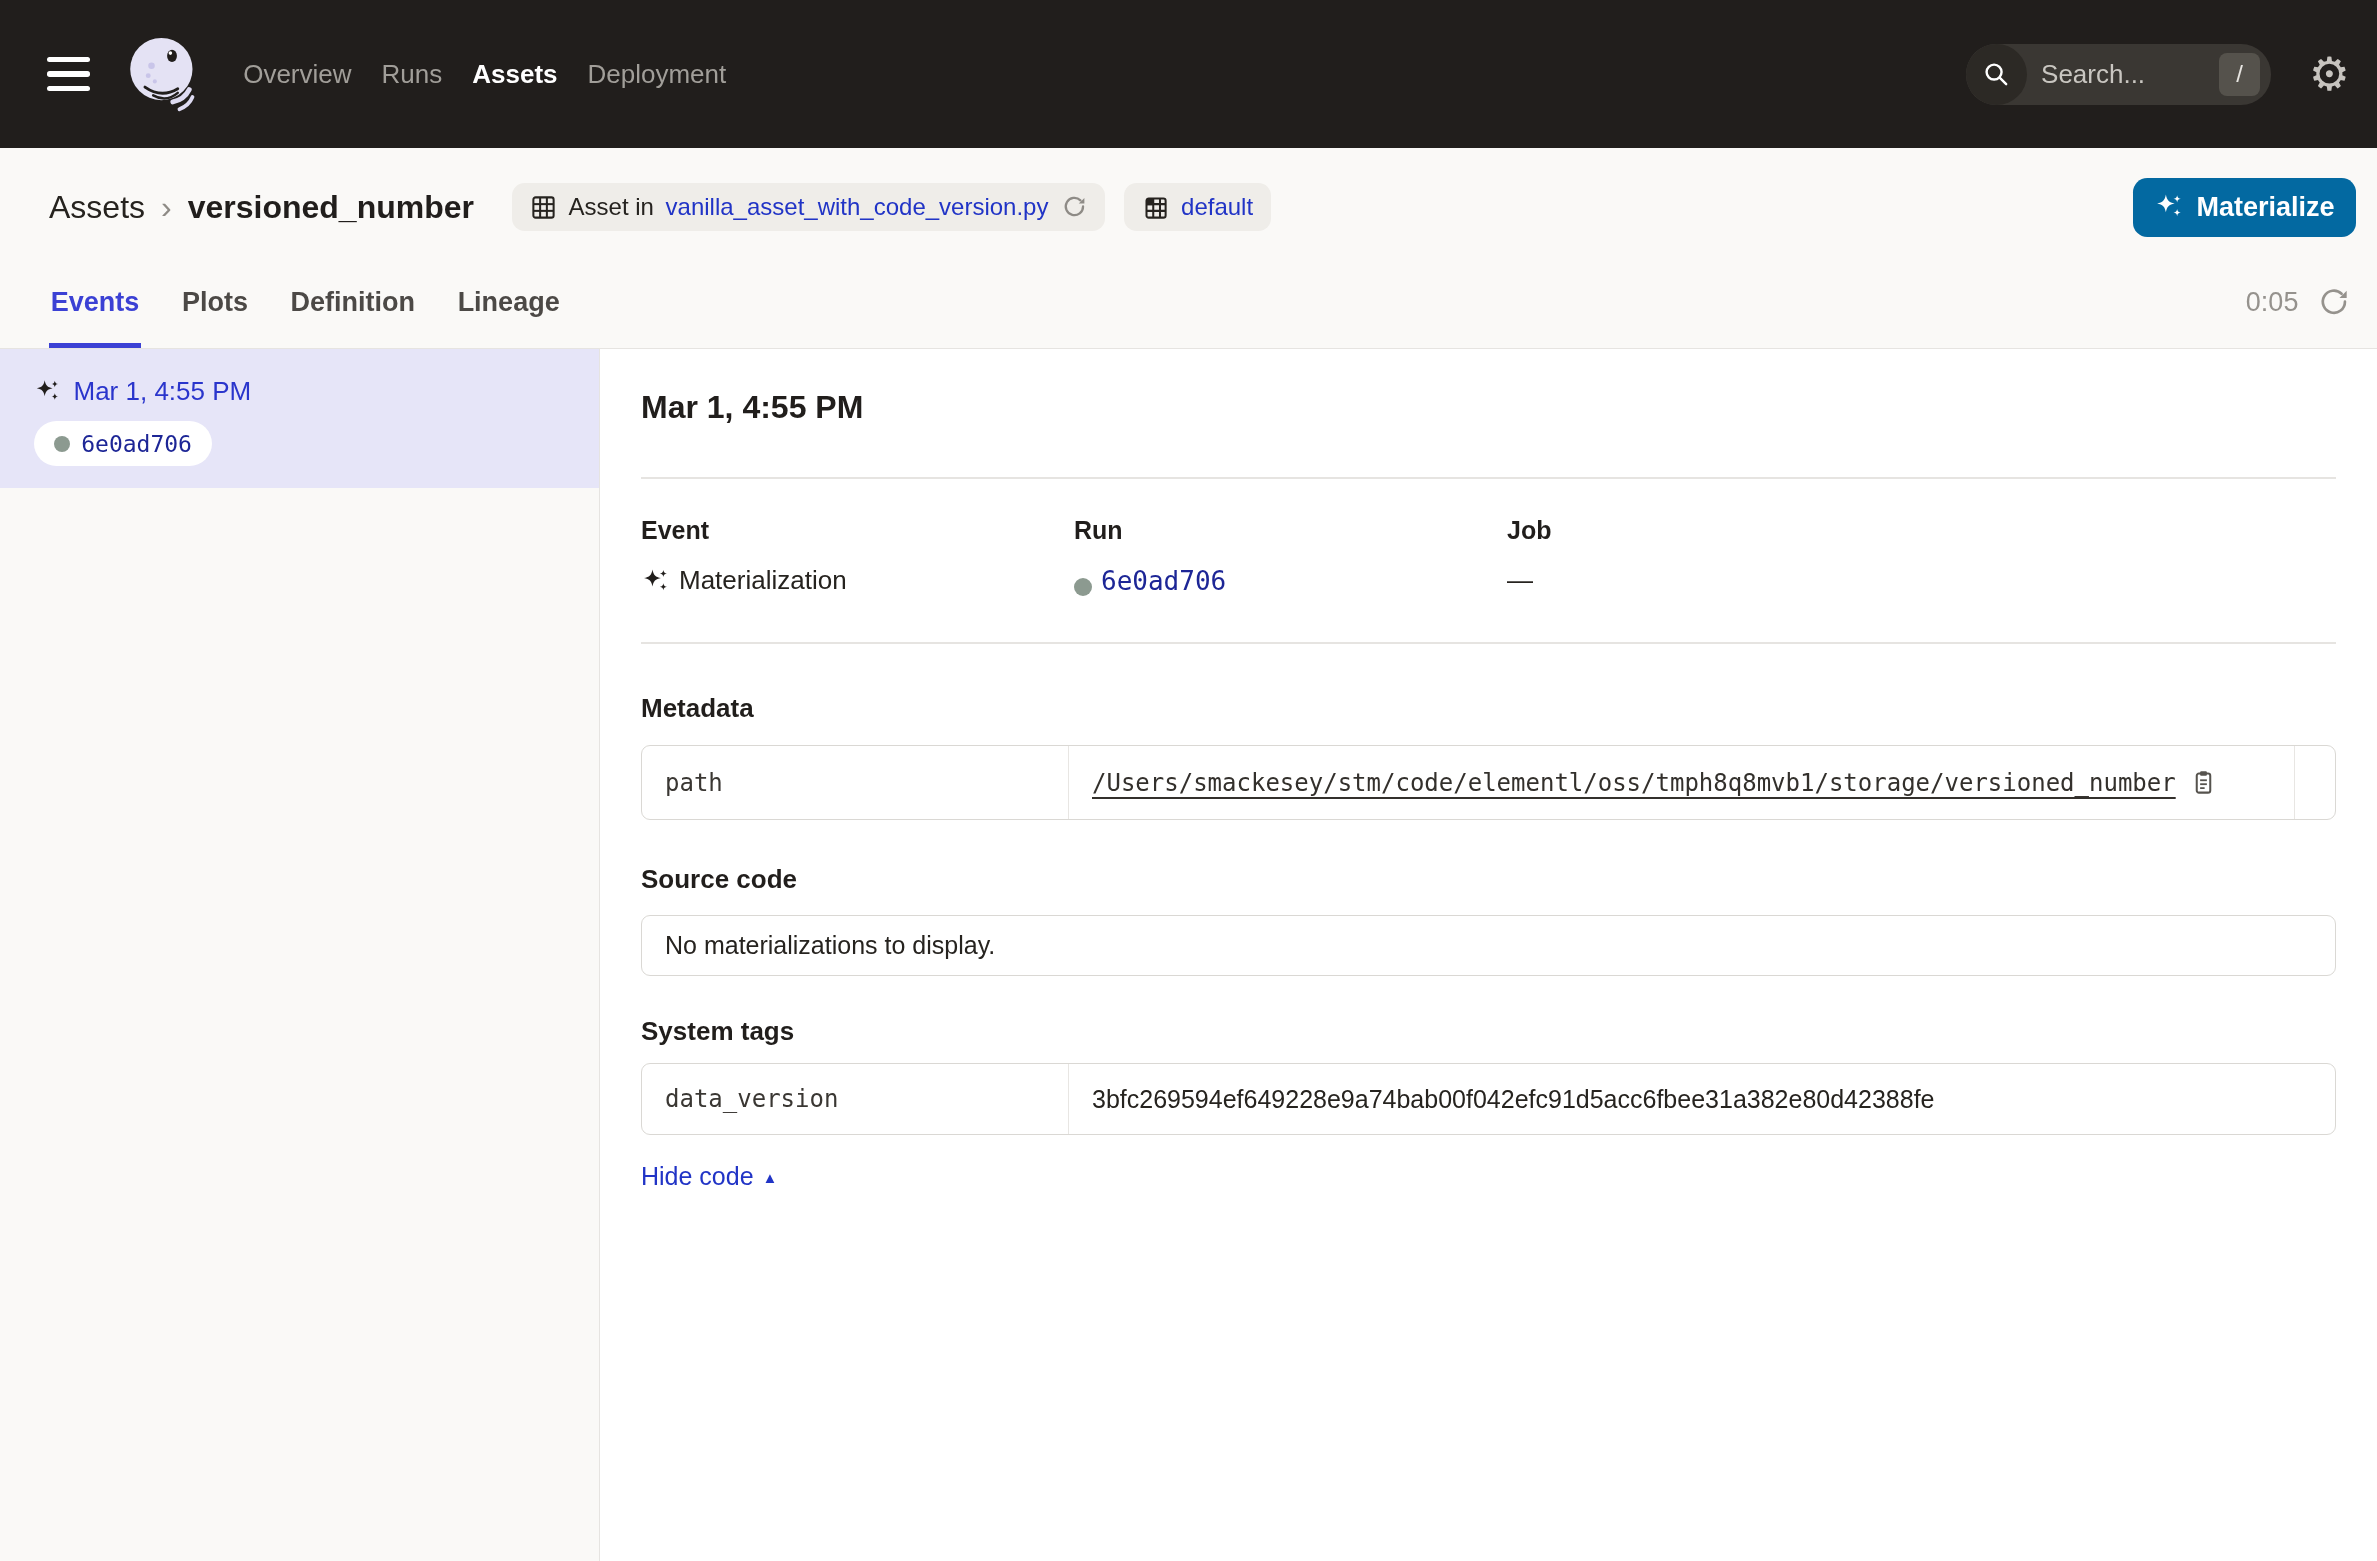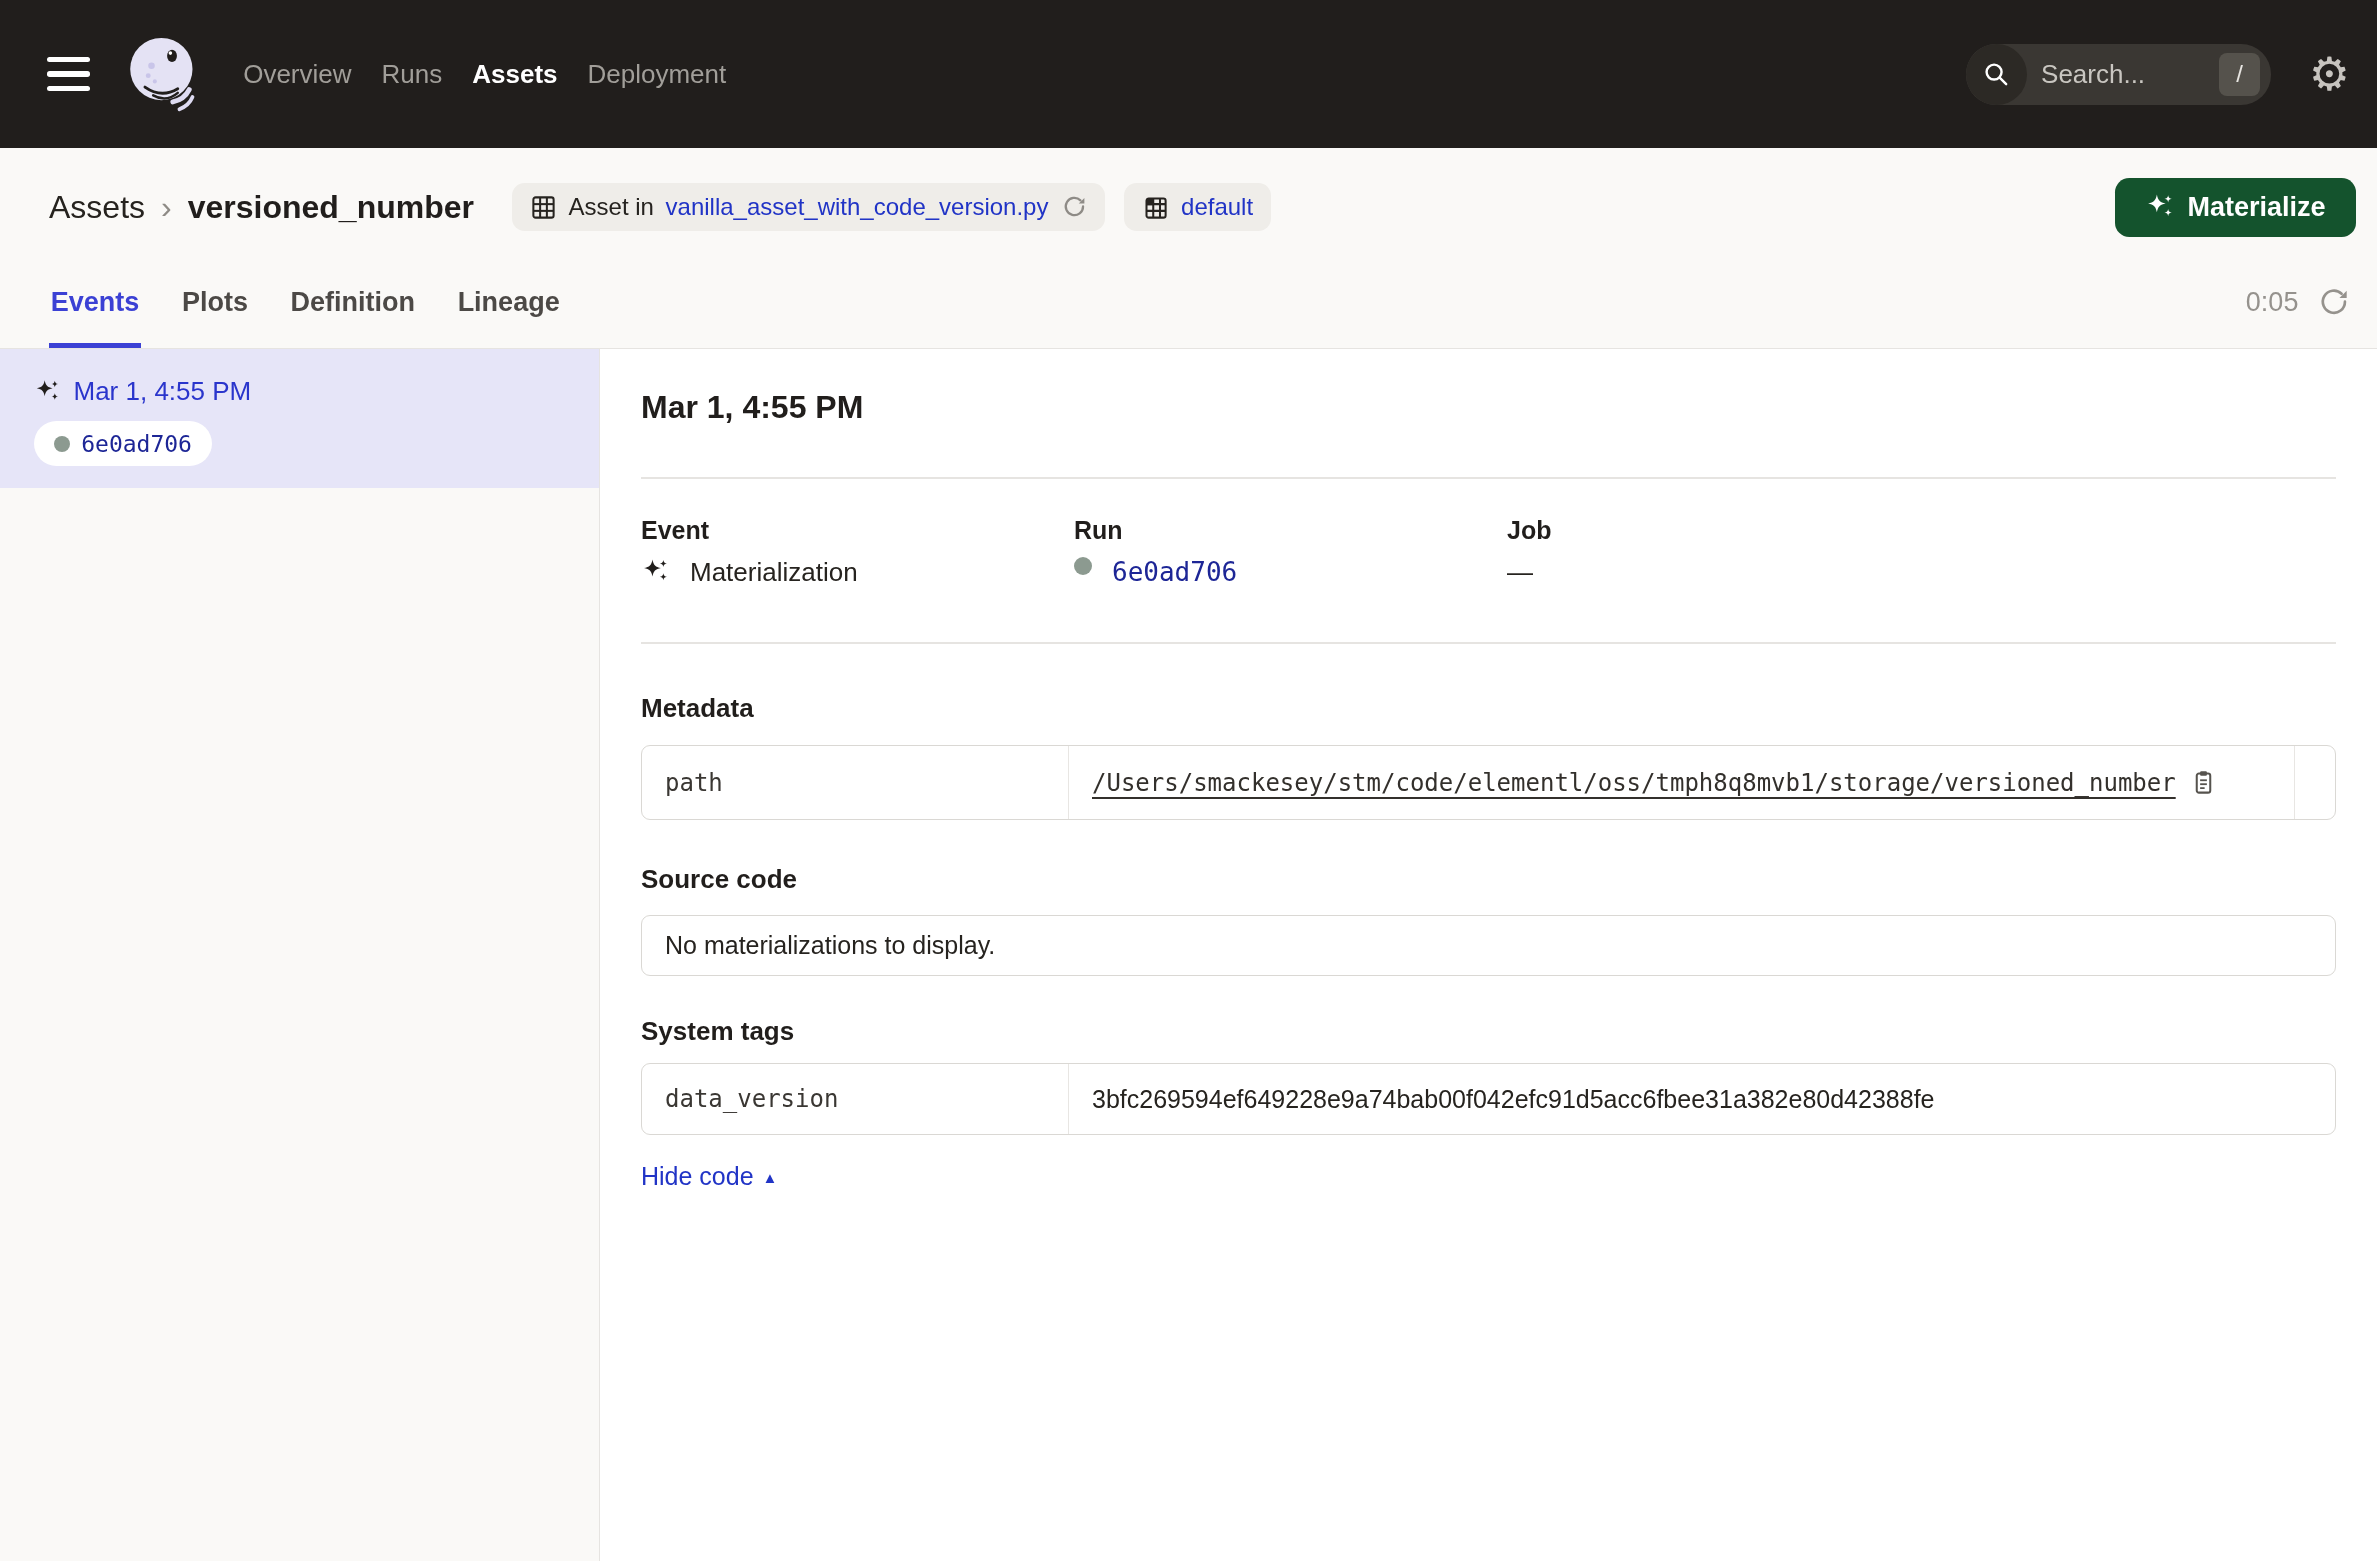--- a/index.html
+++ b/index.html
@@ -61,22 +61,22 @@
   .badge {
     height: 48px; background: #EFEDE9; border-radius: 12.5px;
     display: flex; align-items: center; gap: 11.6px; padding: 0 18px;
     font-size: 24px; color: #26231F;
   }
   .badge a { color: #2134C6; }
   .badge .icon { display: flex; color: #26231F; }
   .badge .refresh { color: #8E8B86; display: flex; cursor: pointer; margin-left: 1.8px; }
   .materialize {
     margin-left: auto; height: 59px; border: none; cursor: pointer;
-    background: #14532d; color: #FFFFFF; border-radius: 14.3px;
-    display: flex; align-items: center; gap: 12.5px; padding: 0 30px;
+    background: #0369a1; color: #FFFFFF; border-radius: 14.3px;
+    display: flex; align-items: center; gap: 12.5px; padding: 0 21px;
     font-size: 27px; font-weight: 600; font-family: "Liberation Sans", sans-serif;
   }
   .materialize .spark { display: flex; color: #FFFFFF; }
 
   
   .tabs-row { display: flex; align-items: center; padding: 0 27px 0 49px; height: 91px; }
   .tab {
     font-size: 27px; font-weight: 600; color: #4C4946;
     align-self: stretch; display: flex; align-items: center;
     border-bottom: 5.4px solid transparent; margin-right: 39px; padding: 5.4px 1.8px 0 1.8px;
@@ -102,21 +102,21 @@
   .run-pill span.id { font-family: "DejaVu Sans Mono", monospace; font-size: 23px; color: #1D2696; }
 
   .main { flex: 1; background: #FFFFFF; padding: 39px 41px 0 41px; }
   .event-title { font-size: 32px; font-weight: 700; line-height: 39px; color: #211E1C; }
   .divider { height: 1.8px; background: #E6E4E1; }
   .divider.d1 { margin-top: 50px; }
   .divider.d2 { margin-top: 46px; }
 
   .summary { display: grid; grid-template-columns: 433px 433px 1fr; margin-top: 36px; }
   .summary .label { font-size: 25px; font-weight: 600; line-height: 30px; color: #211E1C; }
-  .summary .value { margin-top: 12.5px; display: flex; align-items: flex-start; gap: 20px; font-size: 26px; color: #26231F; min-height: 39px; }
+  .summary .value { margin-top: 12.5px; display: flex; align-items: flex-end; gap: 9px; font-size: 26px; color: #26231F; min-height: 39px; }
   .summary .value .spark { color: #211E1C; display: flex; }
   .runlink { font-family: "DejaVu Sans Mono", monospace; font-size: 26px; color: #1D2696; }
 
   h3.sect { font-size: 26px; font-weight: 700; line-height: 32px; color: #211E1C; }
   .sect.metadata { margin-top: 48px; }
   .sect.source { margin-top: 43px; }
   .sect.systags { margin-top: 39px; }
 
   .table { border: 1.8px solid #DAD8D4; border-radius: 9px; margin-top: 21.4px; }
   .tags-table { margin-top: 16px; }

